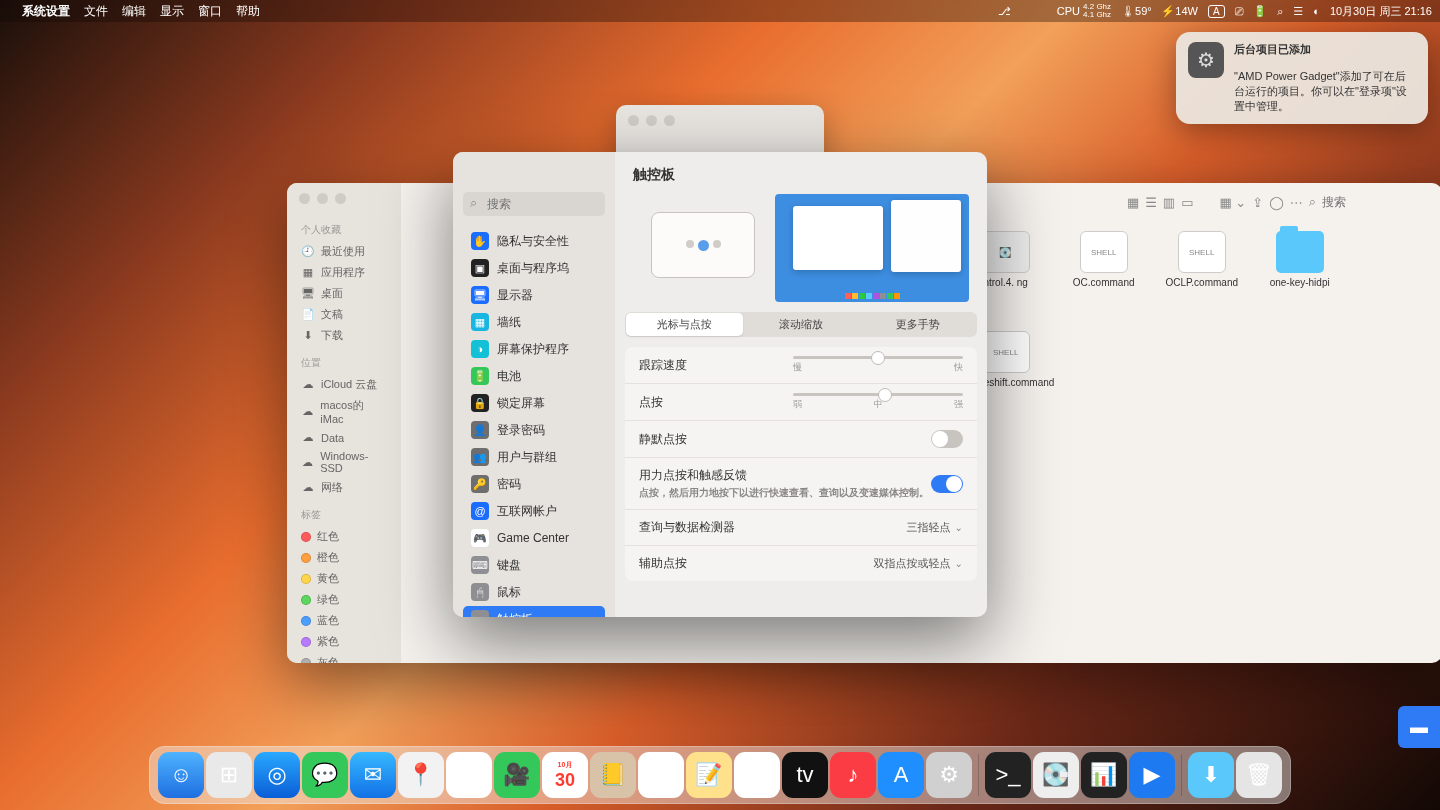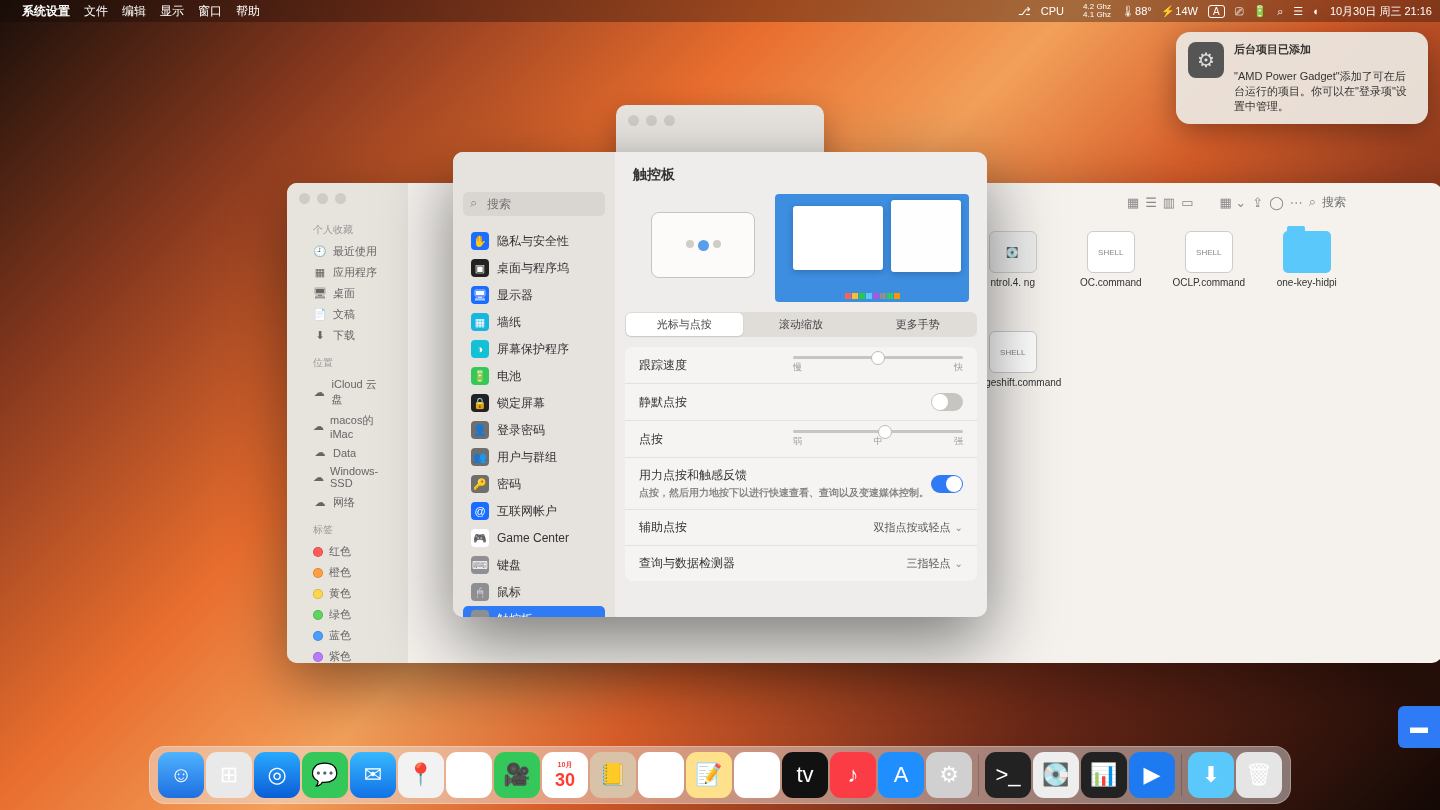--- a/index.html
+++ b/index.html
@@ -3,30 +3,30 @@
 <meta charset="utf-8">
 <style>
 * { margin:0; padding:0; box-sizing:border-box; font-family:-apple-system,"SF Pro","Helvetica Neue",Arial,sans-serif; }
 body { width:1440px; height:810px; overflow:hidden; background:linear-gradient(135deg,#1a0f0a 0%,#8b3a1f 18%,#e86d2e 35%,#f2a05a 48%,#d85e2a 60%,#6b2818 78%,#120805 100%); position:relative; }
 
 .menubar{position:absolute;top:0;left:0;right:0;height:22px;background:rgba(20,10,5,.35);backdrop-filter:blur(20px);display:flex;align-items:center;color:#fff;font-size:12px;padding:0 8px;z-index:100;}
 .menubar .left{display:flex;align-items:flex-end;gap:14px;}
 .menubar .right{margin-left:auto;display:flex;align-items:center;gap:10px;font-size:11px;}
 .apple{font-size:14px;}
 .mb-item{cursor:default;}
-.mb-right-item{display:flex;align-items:center;gap:19px;}
+.mb-right-item{display:flex;align-items:center;gap:3px;margin-left:36px;}
 .cpu-speeds{font-size:8px;line-height:8px;display:flex;flex-direction:column;}
 
 .notif{position:absolute;top:32px;right:12px;width:252px;background:rgba(235,230,222,.95);border-radius:14px;padding:10px 12px;display:flex;gap:10px;box-shadow:0 8px 30px rgba(0,0,0,.35);z-index:90;}
 .notif-icon{width:36px;height:36px;border-radius:8px;background:#555;display:flex;align-items:center;justify-content:center;color:#ddd;font-size:20px;flex-shrink:0;}
 .notif-body{font-size:11px;color:#333;}
 .notif-body .ttl{font-weight:600;margin-bottom:12px;}
 
 .finder-win{position:absolute;left:287px;top:183px;width:1155px;height:480px;background:#f5f2ee;border-radius:10px;box-shadow:0 20px 60px rgba(0,0,0,.45);display:flex;overflow:hidden;z-index:20;}
-.finder-sb{width:160px;background:rgba(230,225,218,.9);padding:30px 20px 8px;font-size:11px;color:#777;}
+.finder-sb{width:160px;background:rgba(230,225,218,.9);padding:30px 8px 8px;font-size:11px;color:#777;}
 .finder-sb .sec{color:#999;font-size:10px;margin:10px 0 4px 6px;}
 .finder-sb .row{display:flex;align-items:center;gap:6px;padding:3px 6px;border-radius:4px;color:#666;}
 .finder-sb .row .ic{width:14px;text-align:center;}
 .finder-sb .tagdot{width:10px;height:10px;border-radius:50%;border:1px solid rgba(0,0,0,.15);}
 .finder-tb{position:absolute;top:0;left:160px;right:0;height:38px;display:flex;align-items:center;gap:6px;padding:0 10px;color:#888;font-size:13px;}
 .finder-tb .spacer{flex:1;}
 .finder-search{border:none;background:transparent;width:110px;font-size:12px;color:#888;}
 .finder-content{margin-left:160px;padding:48px 18px 10px;display:flex;flex-wrap:wrap;gap:32px 28px;align-content:flex-start;}
 .file{width:70px;display:flex;flex-direction:column;align-items:center;font-size:10px;color:#333;text-align:center;gap:4px;}
 .file .thumb{width:48px;height:42px;border-radius:6px;display:flex;align-items:center;justify-content:center;font-size:10px;color:#555;background:#ddd;}
@@ -103,21 +103,21 @@
   </div>
   <div class="right">
     <span>⎇</span>
     <span class="mb-right-item">
       <span>CPU</span>
       <span class="cpu-speeds">
           <span>4.2 Ghz</span>
           <span>4.1 Ghz</span>
         </span>
     </span>
-    <span>🌡<span>88°</span></span>
+    <span>🌡<span>59°</span></span>
     <span>⚡<span>14W</span></span>
     <span style="border:1px solid #fff;padding:0 4px;border-radius:3px;font-size:10px">A</span>
     <span>⎚</span>
     <span>🔋</span>
     <span>⌕</span>
     <span>☰</span>
     <span>◐</span>
     <span>10月30日 周三 21:16</span>
   </div>
 </div>
@@ -401,51 +401,51 @@
         <span>跟踪速度</span>
         <div class="slider s-track">
             <div class="track"></div>
             <div class="ends">
               <span>慢</span>
               <span>快</span>
             </div>
           </div>
       </div>
       <div class="opt">
-        <span>静默点按</span>
-        <div class="switch"></div>
-      </div>
-      <div class="opt">
         <span>点按</span>
         <div class="slider s-click">
             <div class="track"></div>
             <div class="ends three">
               <span>弱</span>
               <span>中</span>
               <span>强</span>
             </div>
           </div>
       </div>
       <div class="opt">
+        <span>静默点按</span>
+        <div class="switch"></div>
+      </div>
+      <div class="opt">
         <div class="lbl">
             <span>用力点按和触感反馈</span>
             <span class="sub">点按，然后用力地按下以进行快速查看、查询以及变速媒体控制。</span>
           </div>
         <div class="switch on"></div>
       </div>
       <div class="opt">
+        <span>查询与数据检测器</span>
+        <div class="dropdown">
+            <span>三指轻点</span>
+          </div>
+      </div>
+      <div class="opt">
         <span>辅助点按</span>
         <div class="dropdown">
             <span>双指点按或轻点</span>
-          </div>
-      </div>
-      <div class="opt">
-        <span>查询与数据检测器</span>
-        <div class="dropdown">
-            <span>三指轻点</span>
           </div>
       </div>
     </div>
 
   </div>
 </div>
 
 <div class="side-widget">▬</div>
 
 <div class="dock" id="dock">

